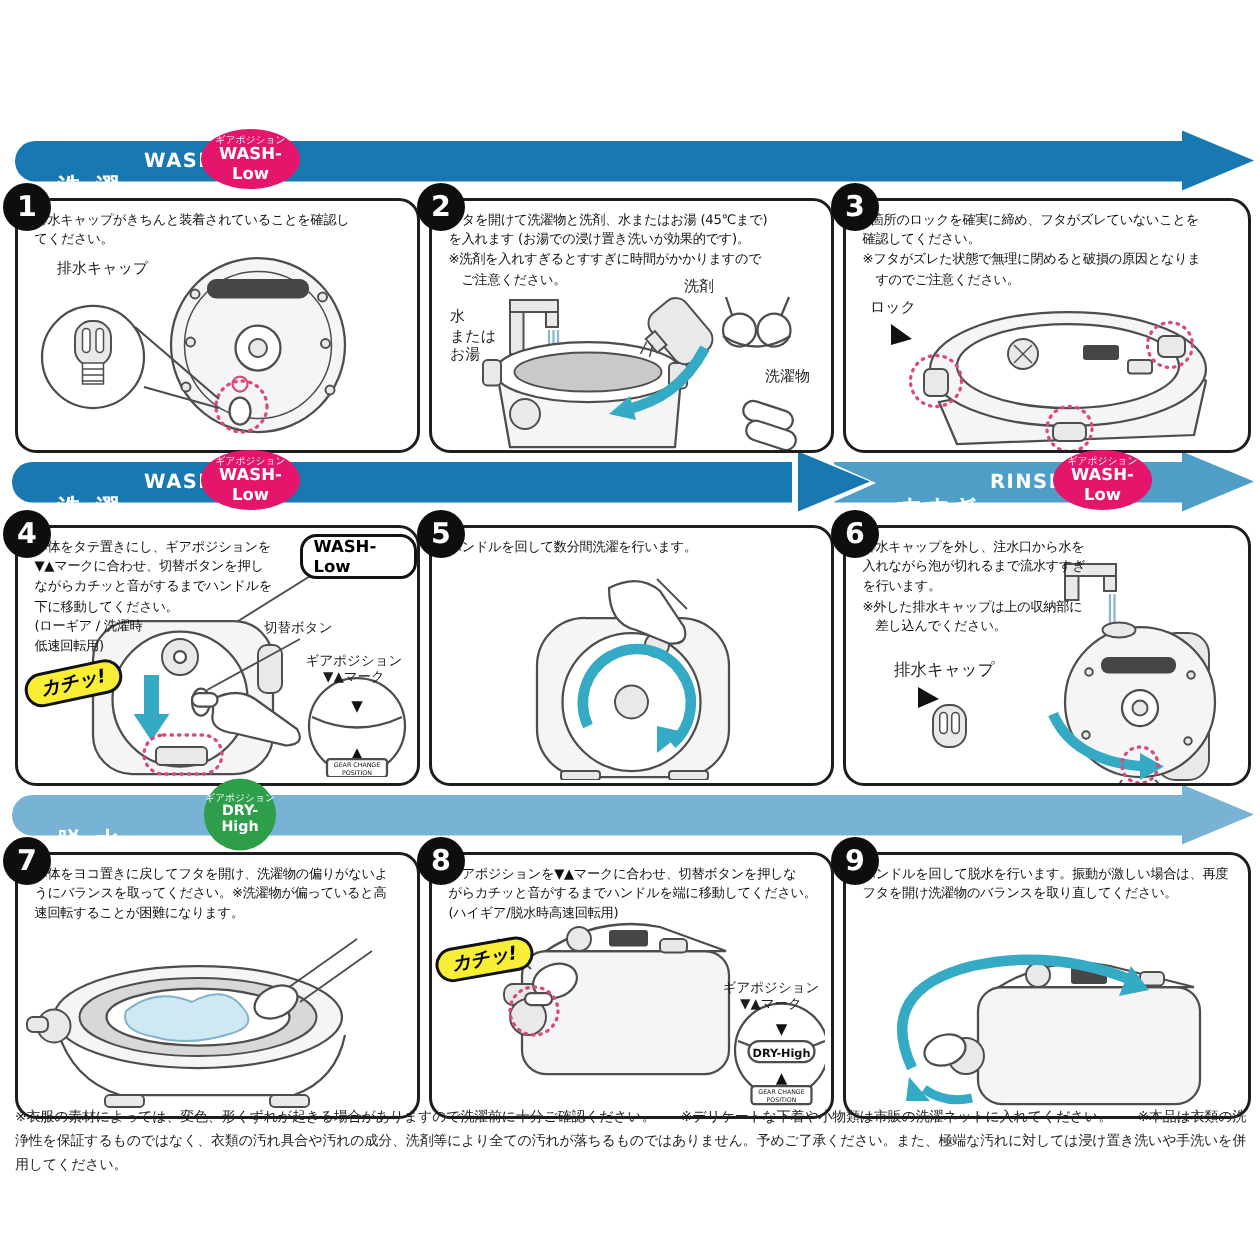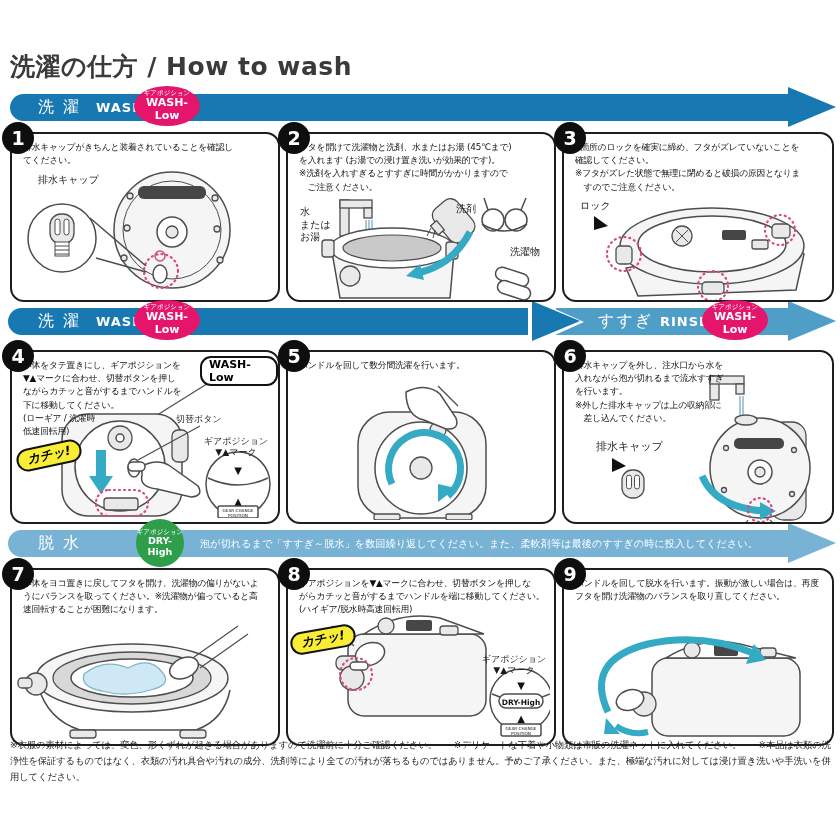--- a/index.html
+++ b/index.html
@@ -2,21 +2,21 @@
 <html><head>
 <meta charset="utf-8">
 <style>
   html,body{margin:0;padding:0;background:#ffffff;}
   body{font-family:"DejaVu Sans","Liberation Sans",sans-serif;}
   #page{position:relative;width:840px;height:840px;background:#fff;overflow:hidden;}
   .title{position:absolute;left:10px;top:50px;font-size:25px;color:#3a3a3a;font-weight:600;letter-spacing:0.5px;}
   
   .bar{position:absolute;height:27px;border-radius:14px 0 0 14px;}
   .head{position:absolute;width:0;height:0;}
-  .bjp{position:absolute;color:#fff;font-size:16px;font-weight:400;letter-spacing:2px;}
+  .bjp{position:absolute;color:#fff;font-size:16px;font-weight:700;letter-spacing:2px;margin-top:18px;}
   .ben{position:absolute;color:#fff;font-size:13px;font-weight:600;letter-spacing:1px;}
   .bnote{position:absolute;color:#fff;font-size:10px;letter-spacing:0.2px;}
   .badge{position:absolute;border-radius:50%;color:#fff;display:flex;flex-direction:column;align-items:center;justify-content:center;text-align:center;line-height:1.1;z-index:4;}
   .badge .t{font-size:6.5px;}
   .badge .m{font-size:11px;font-weight:700;}
   
   .panel{position:absolute;background:#fff;border:2.5px solid #1d1d1d;border-radius:14px;}
   .stepnum{position:absolute;width:32px;height:32px;border-radius:50%;background:#0e0e0e;color:#fff;font-weight:700;font-size:19px;display:flex;align-items:center;justify-content:center;z-index:6;}
   .steptext{position:absolute;left:11px;top:7px;right:5px;font-size:8.8px;letter-spacing:-0.2px;line-height:1.5;color:#111;white-space:pre-line;z-index:3;}
   .lbl{position:absolute;font-size:10px;color:#1c1c1c;line-height:1.25;white-space:pre-line;z-index:3;}
@@ -34,21 +34,20 @@
   .dk{fill:#464646;stroke:none;}
   svg text{font-family:"DejaVu Sans","Liberation Sans",sans-serif;}
   .footer{position:absolute;left:10px;top:728px;width:822px;font-size:9.3px;line-height:1.7;color:#222;letter-spacing:-0.1px;z-index:2;}
   .footer span{margin-right:14px;}
 </style>
 </head>
 <body>
 
 <div id="page">
 
-  <div class="title">洗濯の仕方 /  How to wash</div>
 
   <div class="bar" style="left:10px;top:94px;width:780px;background:#1878b2;"></div>
   <div class="head" style="left:788px;top:87px;border-top:20.5px solid transparent;border-bottom:20.5px solid transparent;border-left:48px solid #1878b2;"></div>
   <div class="bjp" style="left:38px;top:97px;">洗 濯</div>
   <div class="ben" style="left:96px;top:100px;">WASH</div>
   <div class="badge" style="left:134px;top:86px;width:66px;height:40px;background:#e4156b;">
     <span class="t">ギアポジション</span>
     <span class="m">WASH-Low</span>
   </div>
 
@@ -71,21 +70,20 @@
   </div>
 
   <div class="bar" style="left:8px;top:530px;width:782px;background:#78b3d6;"></div>
   <div class="head" style="left:788px;top:523px;border-top:20.5px solid transparent;border-bottom:20.5px solid transparent;border-left:48px solid #78b3d6;"></div>
   <div class="bjp" style="left:38px;top:533px;">脱 水</div>
   <div class="ben" style="left:96px;top:562px;">DRY</div>
   <div class="badge" style="left:136px;top:519px;width:48px;height:48px;background:#2f9e4a;">
     <span class="t">ギアポジション</span>
     <span class="m" style="font-size:9.5px;">DRY-High</span>
   </div>
-  <div class="bnote" style="left:200px;top:537px;">泡が切れるまで「すすぎ～脱水」を数回繰り返してください。また、柔軟剤等は最後のすすぎの時に投入してください。</div>
 
   <div class="stepnum" style="left:2px;top:122px;">1</div>
   <div class="panel" style="left:10px;top:132px;width:266px;height:166px;">
     <div class="steptext">排水キャップがきちんと装着されていることを確認し
 てください。</div>
     <div class="lbl" style="left:26px;top:40px;">排水キャップ</div>
     <svg class="ill" style="left:0;bottom:2px;" width="262" height="132" viewBox="0 0 262 132">
       <circle class="fl" cx="160" cy="64" r="58"></circle>
       <circle class="ln" cx="160" cy="64" r="49" style="stroke-width:1;"></circle>
       <rect class="dk" x="126" y="20" width="68" height="13" rx="6"></rect>
@@ -115,21 +113,21 @@
 
   <div class="stepnum" style="left:278px;top:122px;">2</div>
   <div class="panel" style="left:286px;top:132px;width:266px;height:166px;">
     <div class="steptext">フタを開けて洗濯物と洗剤、水またはお湯 (45℃まで)
 を入れます (お湯での浸け置き洗いが効果的です)。
 ※洗剤を入れすぎるとすすぎに時間がかかりますので
 　ご注意ください。</div>
     <div class="lbl" style="left:12px;top:72px;">水
 または
 お湯</div>
-    <div class="lbl" style="left:168px;top:69px;">洗剤</div>
+    <div class="lbl" style="left:168px;top:52px;">洗剤</div>
     <div class="lbl" style="left:222px;top:112px;text-align:center;">洗濯物</div>
     <svg class="ill" style="left:0;bottom:0;" width="262" height="106" viewBox="0 0 262 106">
       <rect class="fg" x="52" y="6" width="9" height="36"></rect>
       <rect class="fg" x="52" y="6" width="32" height="8"></rect>
       <rect class="fg" x="76" y="14" width="8" height="10"></rect>
       <line class="ln" x1="78" y1="26" x2="78" y2="52" style="stroke:#8ab6c8;"></line>
       <line class="ln" x1="81" y1="26" x2="81" y2="52" style="stroke:#8ab6c8;"></line>
       <line class="ln" x1="84" y1="26" x2="84" y2="52" style="stroke:#8ab6c8;"></line>
       <path class="fl" d="M44,58 L52,104 L162,104 L166,58 Z"></path>
       <ellipse class="fw" cx="104" cy="54" rx="62" ry="20"></ellipse>

